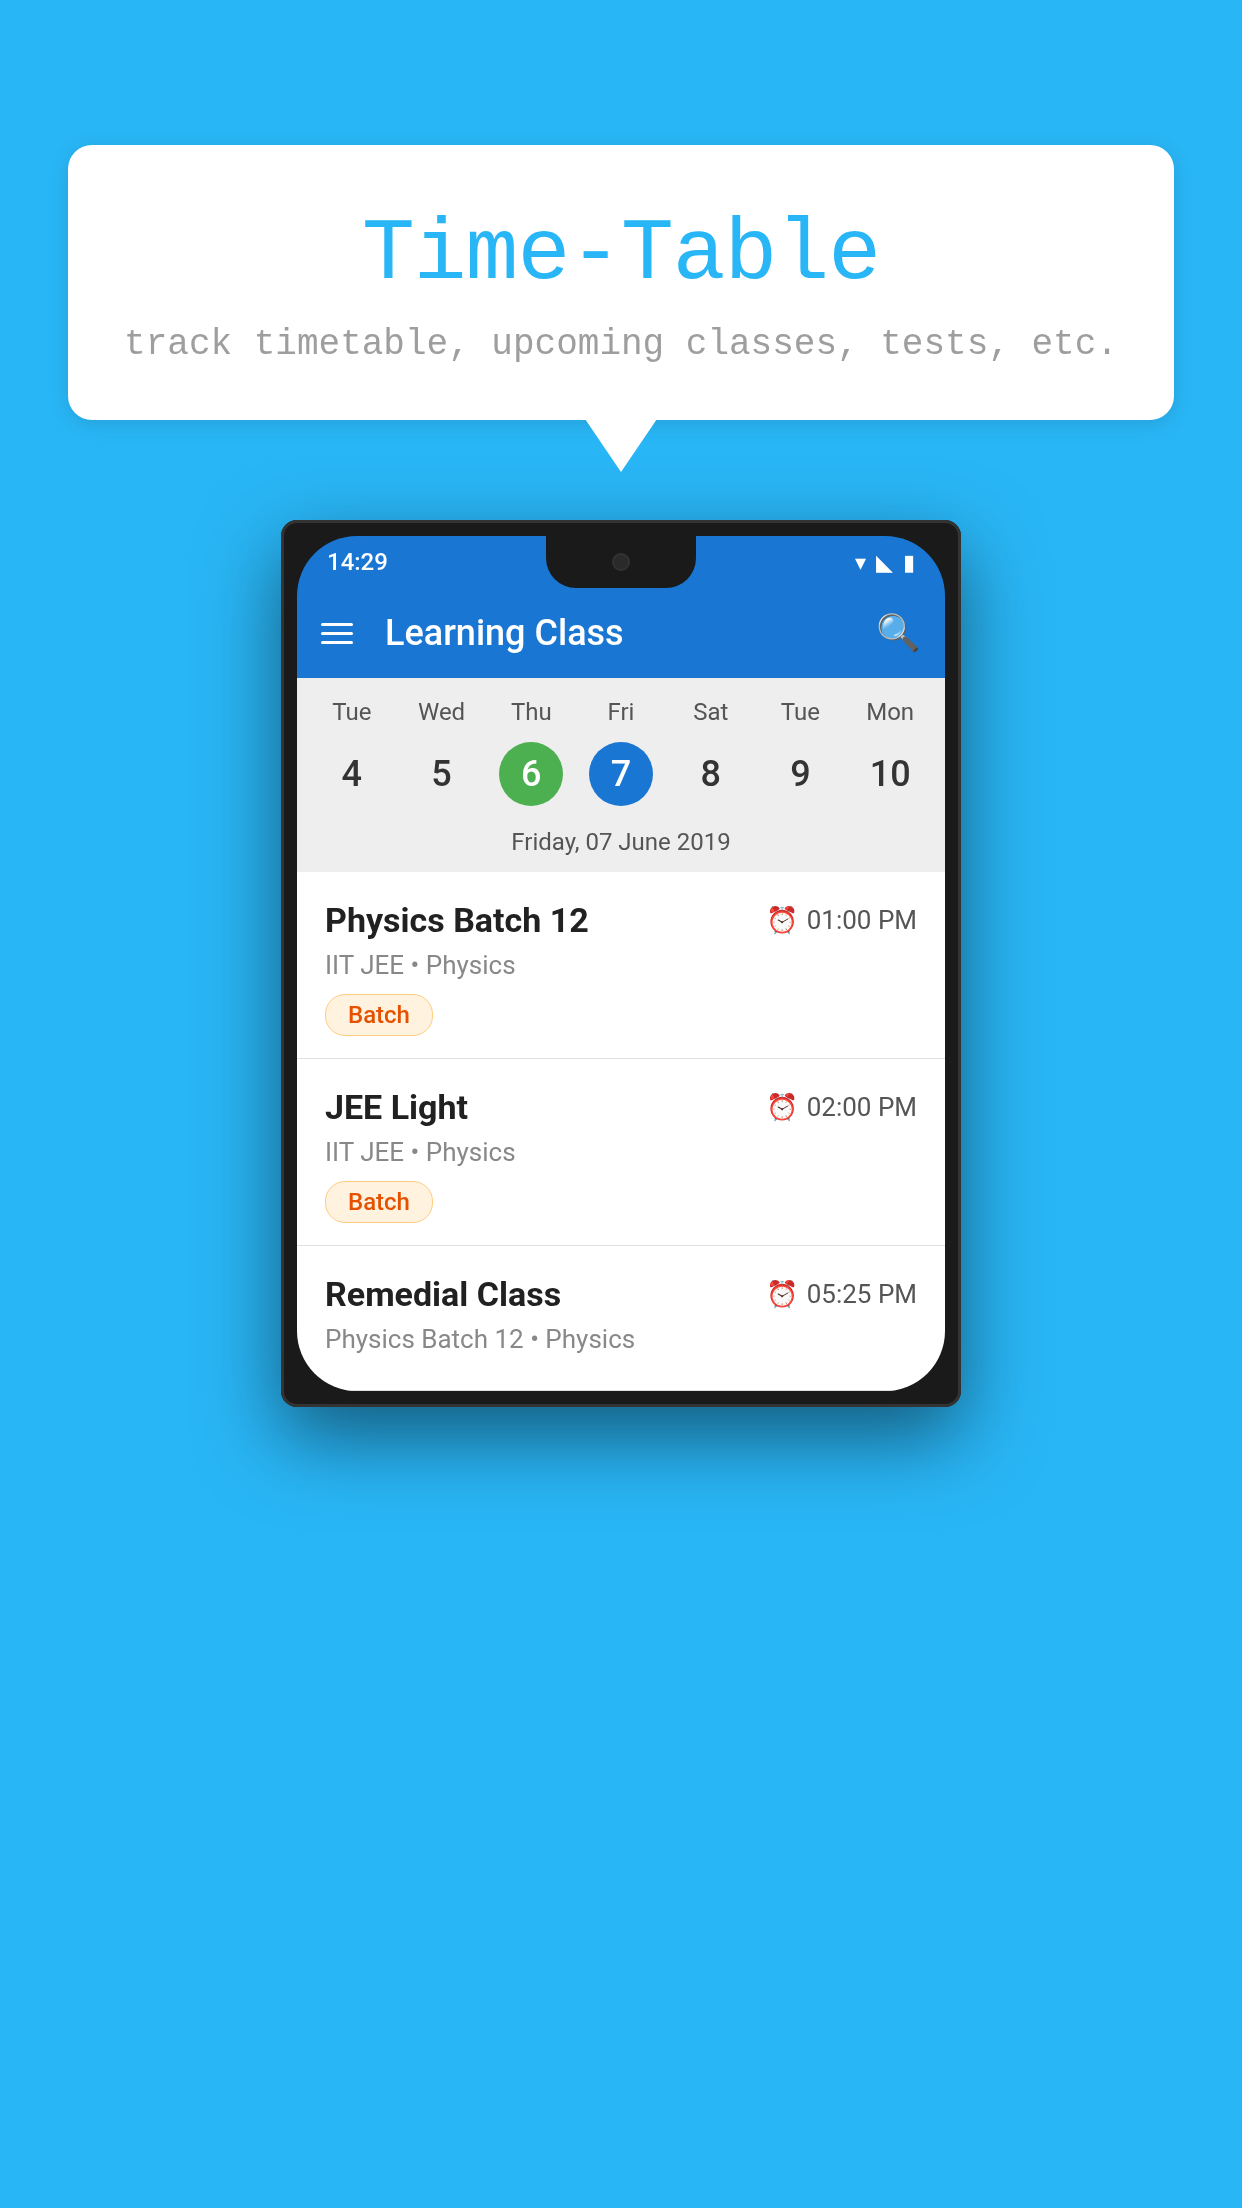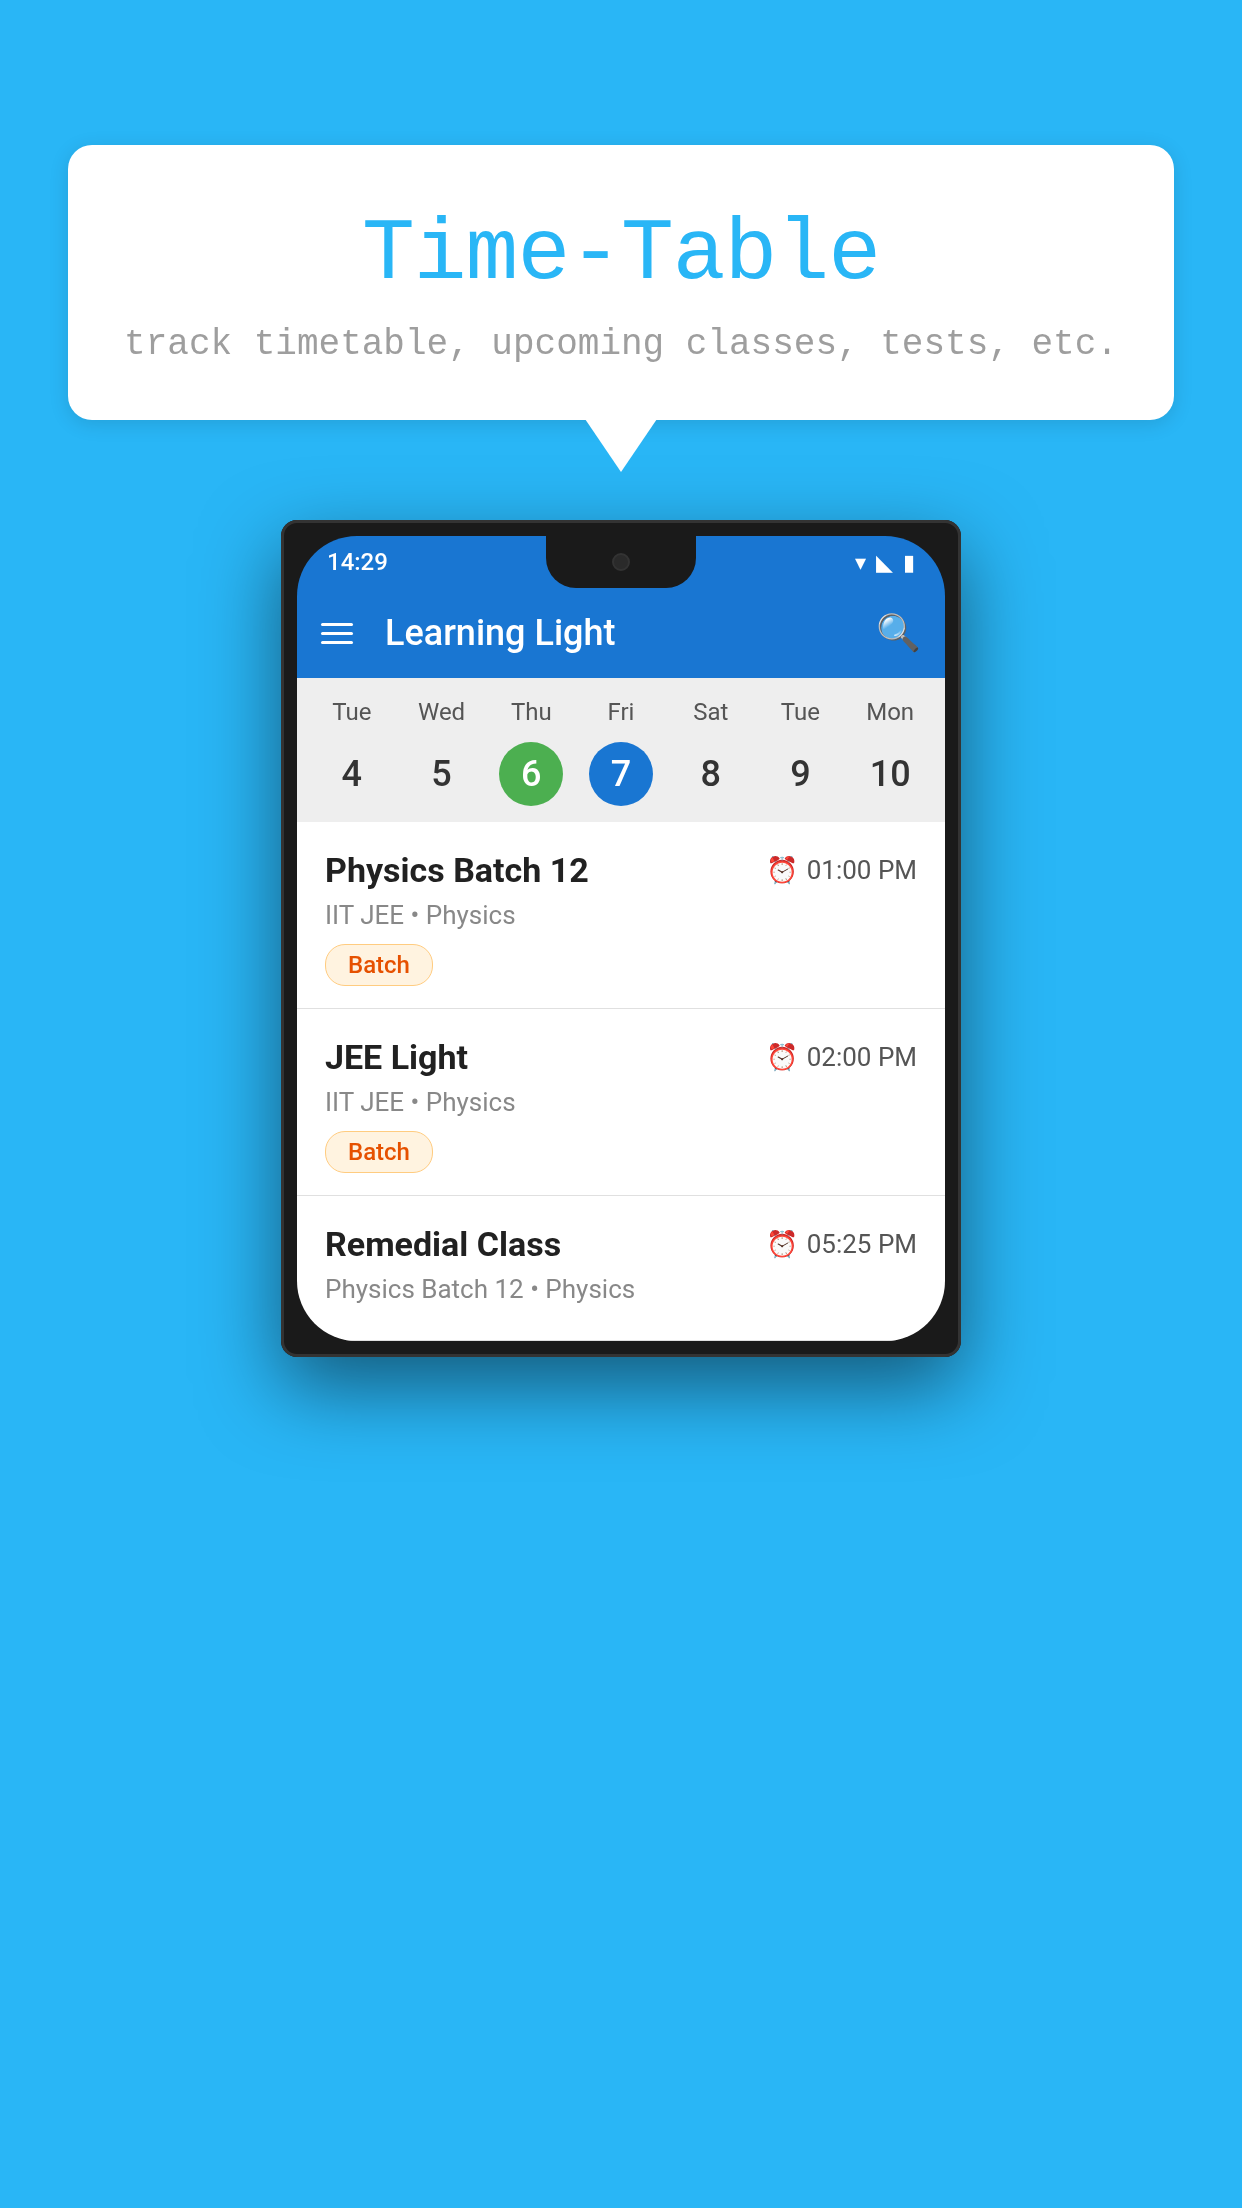--- a/index.html
+++ b/index.html
@@ -317,21 +317,21 @@
           <span class="status-icon">▮</span>
         </div>
       </div>
 
       <div class="app-bar">
         <div class="hamburger-icon">
           <span></span>
           <span></span>
           <span></span>
         </div>
-        <div class="app-title">Learning Light</div>
+        <div class="app-title">Learning Class</div>
         <div class="search-icon-btn">🔍</div>
       </div>
 
       <div class="calendar-week">
         <div class="day-names-row">
           <div class="day-name">Tue</div>
           <div class="day-name">Wed</div>
           <div class="day-name">Thu</div>
           <div class="day-name">Fri</div>
           <div class="day-name">Sat</div>
@@ -340,20 +340,21 @@
         </div>
         <div class="day-numbers-row">
           <div class="day-number">4</div>
           <div class="day-number">5</div>
           <div class="day-number today">6</div>
           <div class="day-number selected">7</div>
           <div class="day-number">8</div>
           <div class="day-number">9</div>
           <div class="day-number">10</div>
         </div>
+        <div class="selected-date-label">Friday, 07 June 2019</div>
       </div>
 
       <div class="schedule-list">
 
         <div class="schedule-item">
           <div class="schedule-item-header">
             <div class="schedule-item-title">Physics Batch 12</div>
             <div class="schedule-item-time">
               <span class="clock-icon">⏰</span>
               <span>01:00 PM</span>

